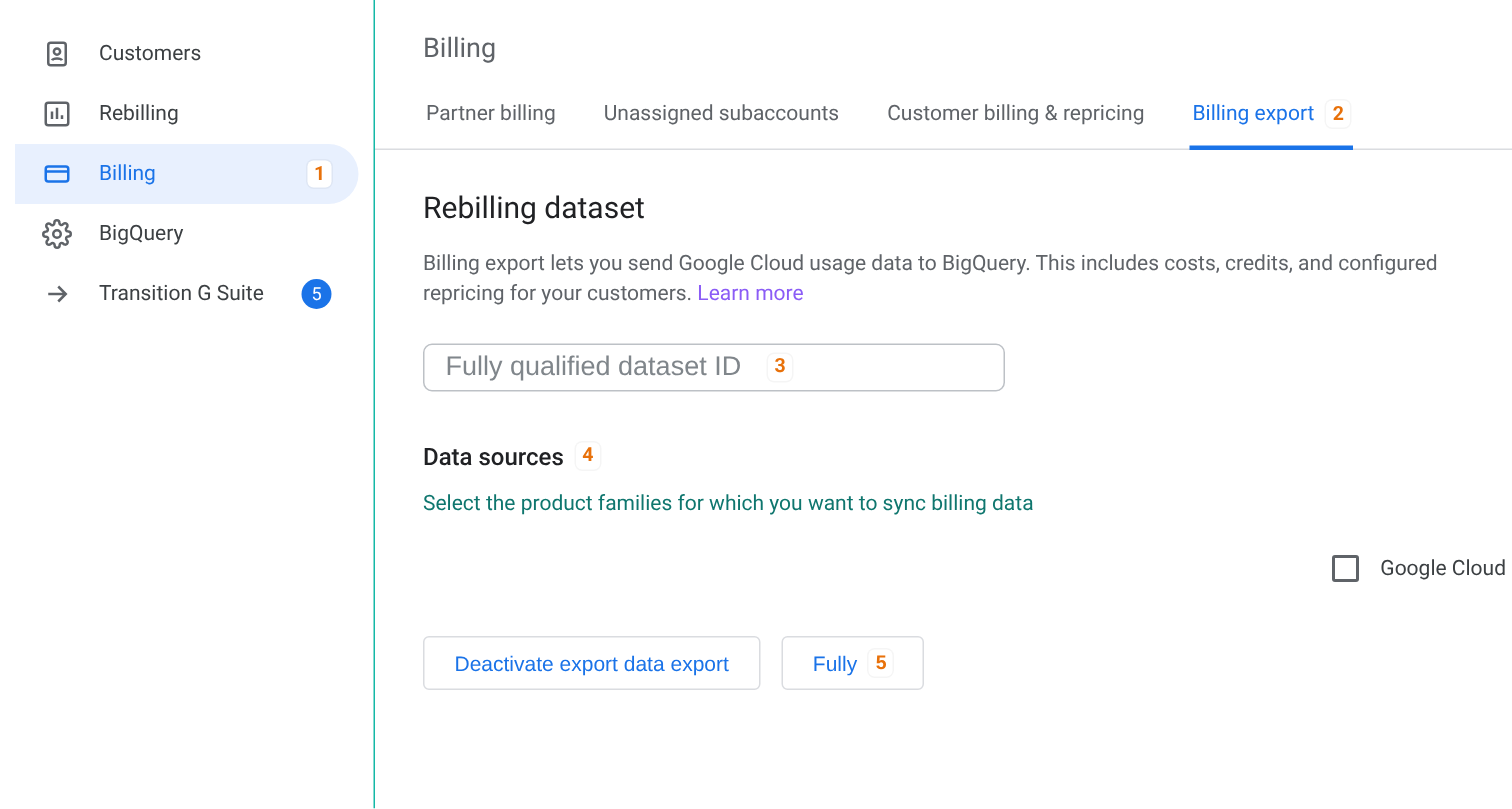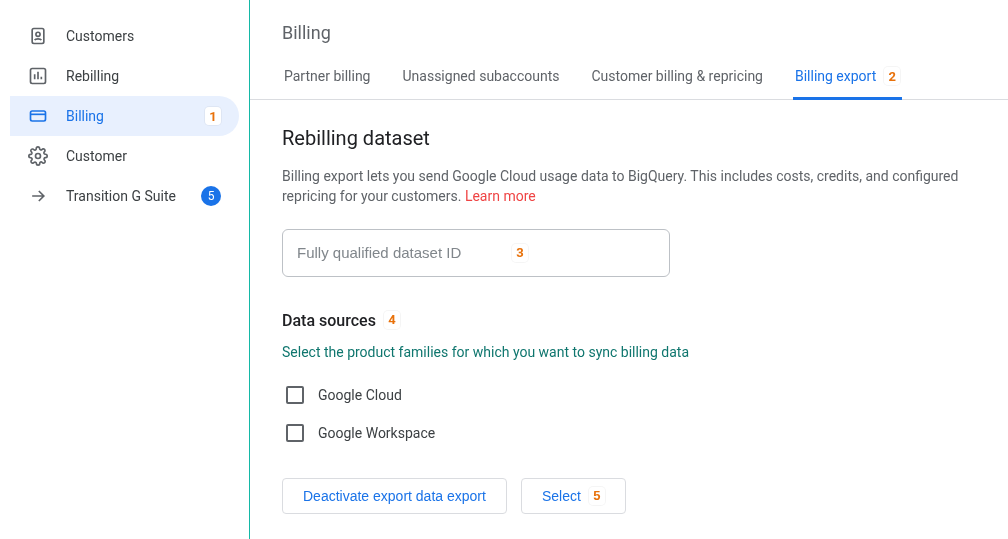--- a/index.html
+++ b/index.html
@@ -111,48 +111,49 @@
     font-weight: 400;
     margin: 26px 0 10px 0;
   }
   .para {
     font-size: 14px;
     color: #5f6368;
     line-height: 1.45;
     margin: 6px 0 4px 0;
     max-width: 720px;
   }
-  a.link { color: #ef4444; text-decoration: none; cursor: pointer; }
+  a.link { color: #8b5cf6; text-decoration: none; cursor: pointer; }
   .input-wrap {
     margin-top: 18px;
   }
   .text-input {
     width: 388px;
-    height: 48px;
+    height: 32px;
     border: 1px solid #bdc1c6;
     border-radius: 6px;
-    font-size: 15px;
+    font-size: 18px;
     color: #5f6368;
     padding: 0 14px;
     outline: none;
   }
   .text-input::placeholder { color: #80868b; }
   .input-row { display:flex; align-items:center; }
   .ds-title {
     font-size: 16px;
     color: #202124;
     font-weight: 500;
     margin: 34px 0 6px 0;
     display: flex; align-items: flex-start;
   }
   .ds-sub { color: #0f766e; margin-bottom: 14px; }
   .check-row {
     display:flex; align-items:center;
     padding: 10px 4px;
     gap: 14px;
+    justify-content: flex-end;
   }
   .checkbox {
     width: 18px; height: 18px;
     border: 2px solid #5f6368;
     border-radius: 2px;
     background: #fff;
     cursor: pointer;
   }
   .btn-row {
     display:flex; gap:14px;
@@ -210,21 +211,21 @@
       <span class="callout orange">1</span>
     </div>
 
     <div class="nav-item">
       <span class="icon">
         <svg width="20" height="20" viewBox="0 0 24 24" fill="none" stroke="currentColor" stroke-width="2">
           <circle cx="12" cy="12" r="3"></circle>
           <path d="M19.4 15a1.7 1.7 0 0 0 .3 1.8l.1.1a2 2 0 1 1-2.8 2.8l-.1-.1a1.7 1.7 0 0 0-1.8-.3 1.7 1.7 0 0 0-1 1.5V21a2 2 0 0 1-4 0v-.1a1.7 1.7 0 0 0-1-1.5 1.7 1.7 0 0 0-1.8.3l-.1.1a2 2 0 1 1-2.8-2.8l.1-.1a1.7 1.7 0 0 0 .3-1.8 1.7 1.7 0 0 0-1.5-1H3a2 2 0 0 1 0-4h.1a1.7 1.7 0 0 0 1.5-1 1.7 1.7 0 0 0-.3-1.8l-.1-.1a2 2 0 1 1 2.8-2.8l.1.1a1.7 1.7 0 0 0 1.8.3h0a1.7 1.7 0 0 0 1-1.5V3a2 2 0 0 1 4 0v.1a1.7 1.7 0 0 0 1 1.5h0a1.7 1.7 0 0 0 1.8-.3l.1-.1a2 2 0 1 1 2.8 2.8l-.1.1a1.7 1.7 0 0 0-.3 1.8v0a1.7 1.7 0 0 0 1.5 1H21a2 2 0 0 1 0 4h-.1a1.7 1.7 0 0 0-1.5 1z"></path>
         </svg>
       </span>
-      <span class="label">Customer</span>
+      <span class="label">BigQuery</span>
     </div>
 
     <div class="nav-item">
       <span class="icon">
         <svg width="20" height="20" viewBox="0 0 24 24" fill="none" stroke="currentColor" stroke-width="2">
           <path d="M5 12h14M13 6l6 6-6 6"></path>
         </svg>
       </span>
       <span class="label">Transition G Suite</span>
       <span class="nav-badge">5</span>
@@ -265,30 +266,26 @@
 
     <div class="ds-title">
       <span>Data sources</span>
       <span class="callout orange">4</span>
     </div>
     <div class="para ds-sub">Select the product families for which you want to sync billing data</div>
 
     <div class="check-row">
       <span class="checkbox"></span>
       <span>Google Cloud</span>
-    </div>
-    <div class="check-row">
-      <span class="checkbox"></span>
-      <span>Google Workspace</span>
     </div>
 
     <div class="btn-row">
       <button class="btn">
         <span>Deactivate export data export</span>
       </button>
       <button class="btn">
-        <span>Select</span>
+        <span>Fully</span>
         <span class="callout orange">5</span>
       </button>
     </div>
 
   </main>
 </div>
 
 </body></html>

